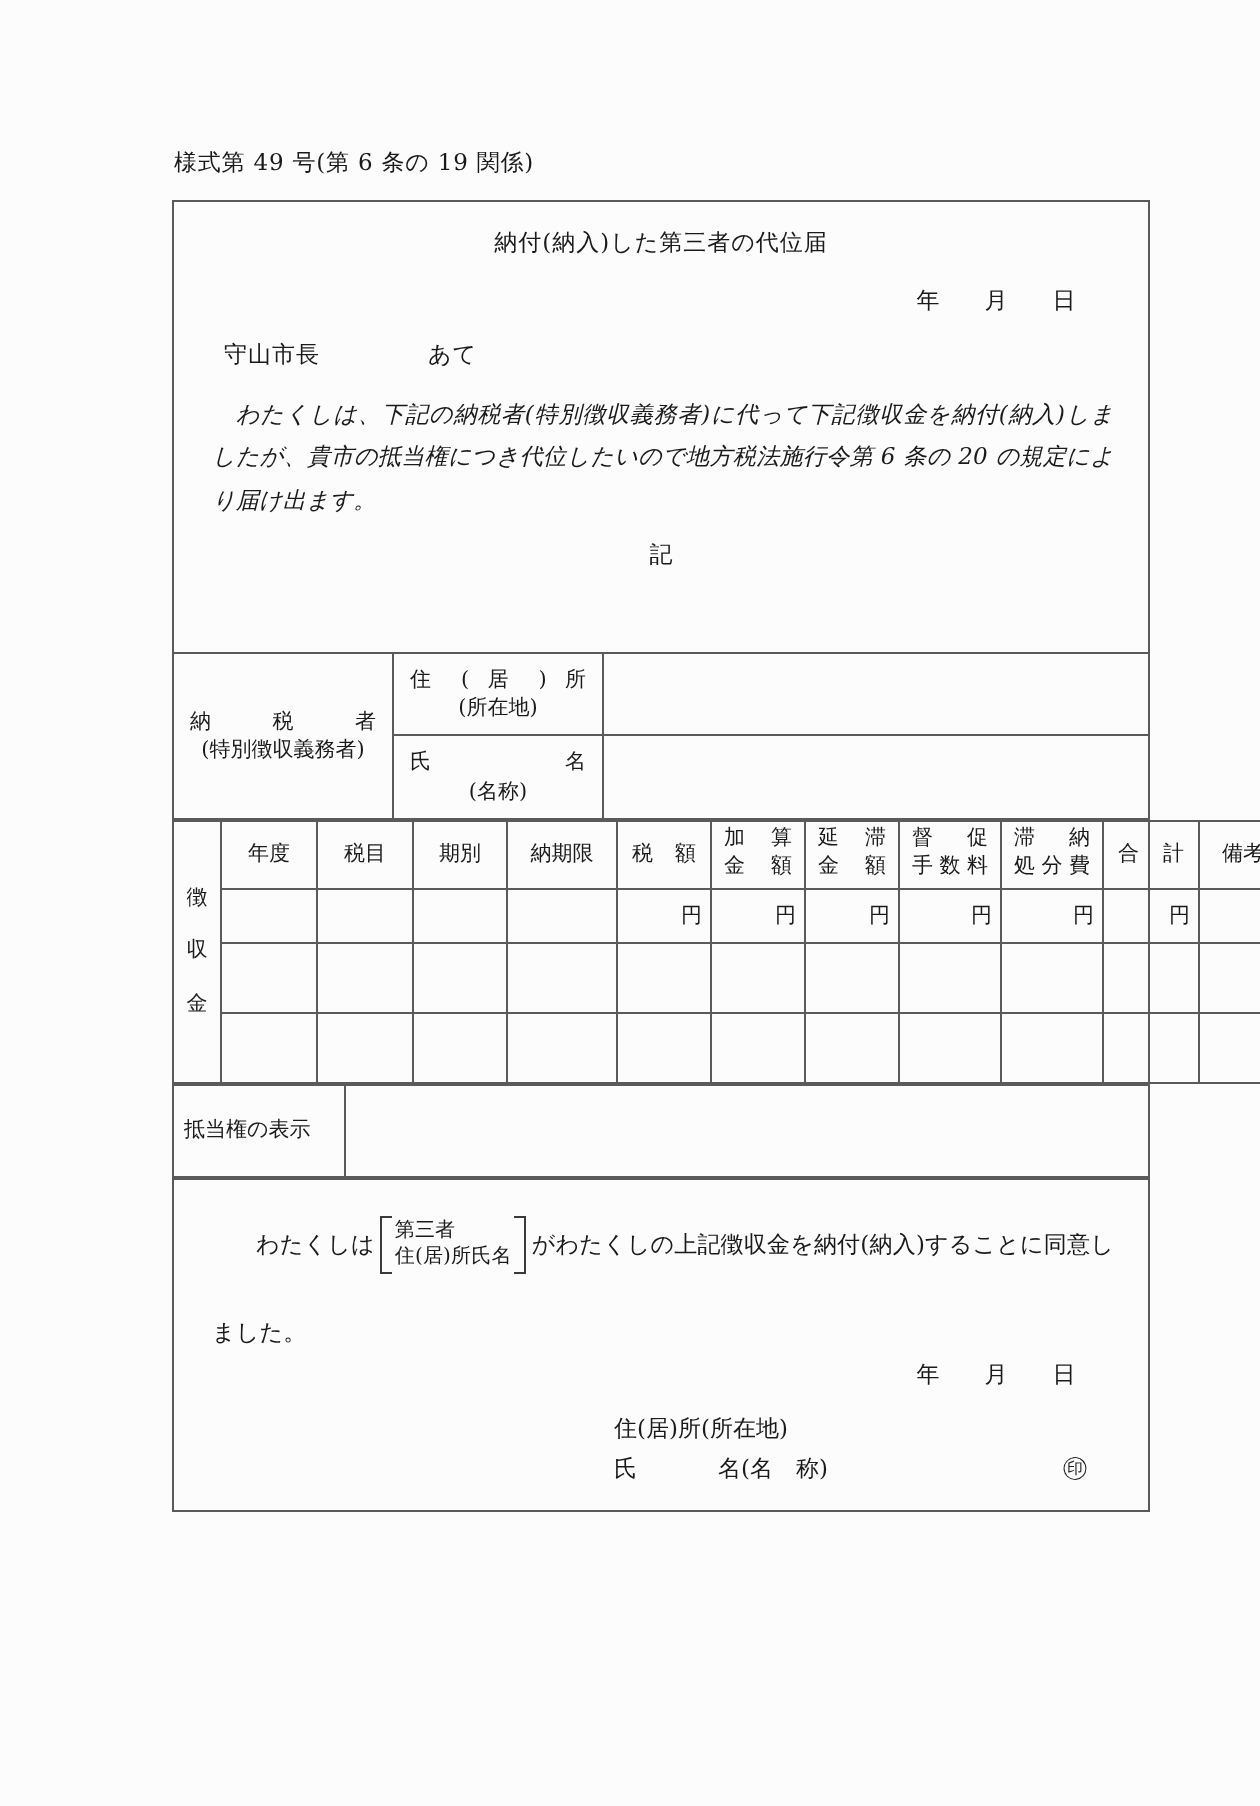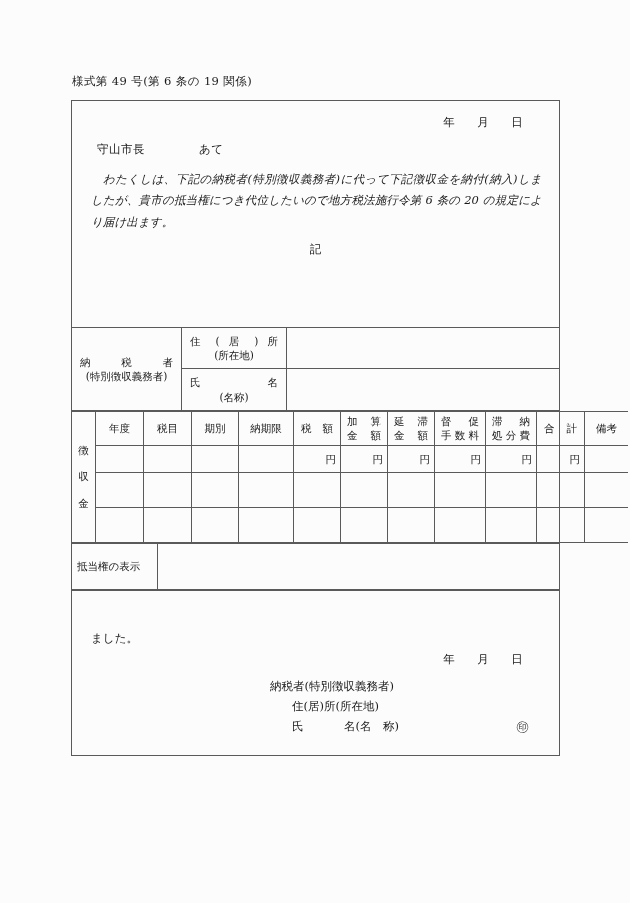--- a/index.html
+++ b/index.html
@@ -12,21 +12,21 @@
     height: 903px;
     position: relative;
     font-family: "DejaVu Serif", "Liberation Serif", serif;
     color: #1a1a1a;
     background: #fcfcfc;
     overflow: hidden;
   }
 
   .page {
     position: absolute;
-    left: 1px; top: 0;
+    left: 16px; top: 0;
     width: 500px;
     height: 903px;
     background: #fcfcfc;
   }
 
   
   .form-number {
     position: absolute;
     left: 71px;
     top: 74px;
@@ -148,20 +148,21 @@
     font-size: 10.5px;
   }
 
   
   .hdr { text-align: center; }
   .hdr .two {
     display: block;
     text-align: justify;
     text-align-last: justify;
     padding: 0 3px;
+    font-family: Liberation Serif, serif;
   }
   .hdr .one { display: block; }
   .hdr .sp {
     display: block;
     text-align: justify;
     text-align-last: justify;
     padding: 0 4px;
   }
 
   .yen-row td { height: 22px; text-align: right; padding-right: 4px !important; }
@@ -246,20 +247,21 @@
 <body>
 
 <div class="page">
 
   <div class="form-number">様式第 49 号(第 6 条の 19 関係)</div>
 
   <div class="frame">
 
     <div class="upper">
 
+      <div class="doc-title">納付(納入)した第三者の代位届</div>
 
       <div class="date-line">
         <span class="g">年</span><span class="g">月</span><span class="g last">日</span>
       </div>
 
       <div class="addressee">
         <span>守山市長</span><span class="ate">あて</span>
       </div>
 
 
@@ -386,29 +388,40 @@
       <tbody>
           <tr>
         <td class="label-left no-l" style="width:76px;height:37px">抵当権の表示</td>
         <td class="no-r"></td>
       </tr>
     </tbody>
       </table>
 
     <div class="lower">
       <div class="consent">
+        <div class="consent-line1">
+          <span>わたくしは</span>
+          <span class="brace">
+            <span class="brace-bar l"></span>
+            <span class="brace-inner">
+              <span style="display:block">第三者</span>
+              <span style="display:block">住(居)所氏名</span>
+            </span>
+            <span class="brace-bar r"></span>
+          </span>
+          <span>がわたくしの上記徴収金を納付(納入)することに同意し</span>
+        </div>
         <div class="consent-line2">ました。</div>
       </div>
 
       <div class="consent-date">
         <span class="g">年</span><span class="g">月</span><span class="g last">日</span>
       </div>
 
       <div class="sig-block">
-        <div>納税者(特別徴収義務者)</div>
         <div class="sig-indent1">住(居)所(所在地)</div>
         <div class="sig-indent2 sig-row">
           <span class="sp-name">氏</span><span>名(名　称)</span>
           <span class="seal">㊞</span>
         </div>
       </div>
     </div>
 
   </div>
 </div>

